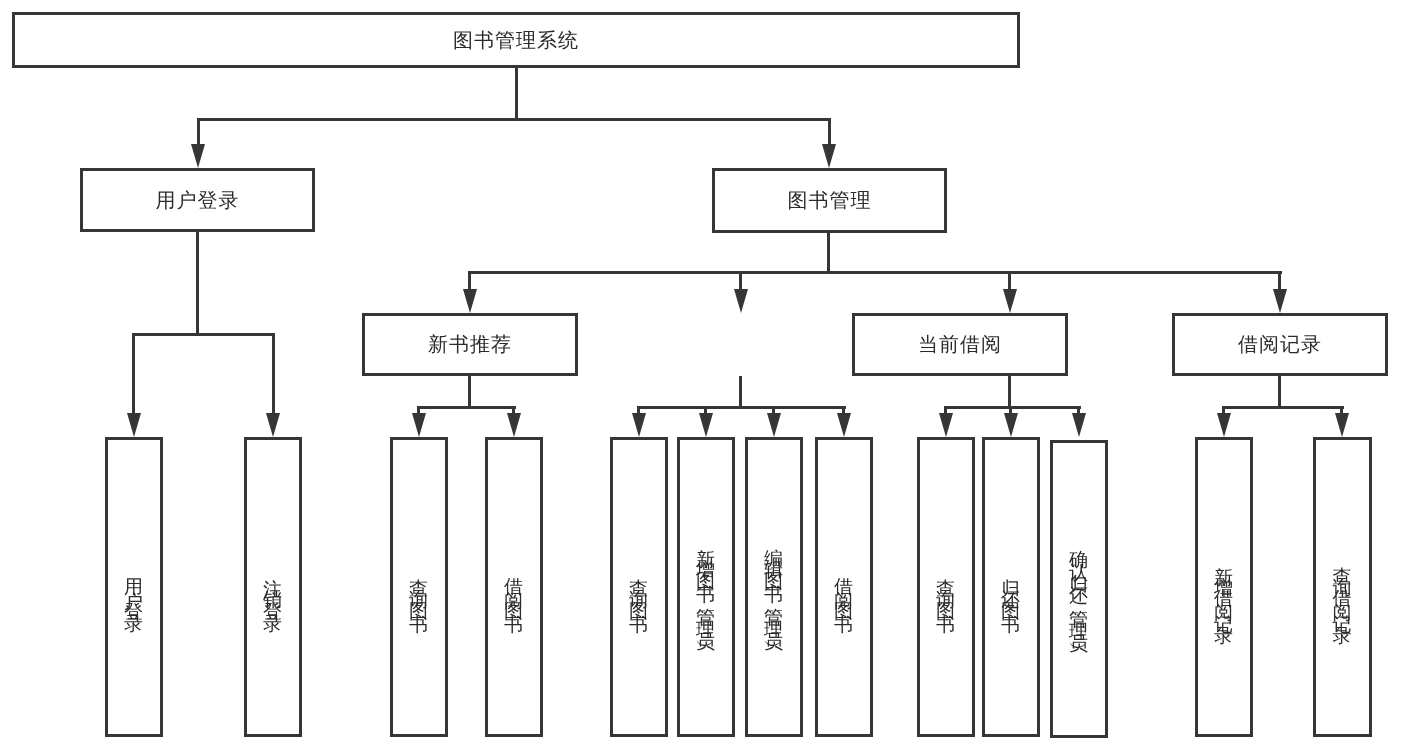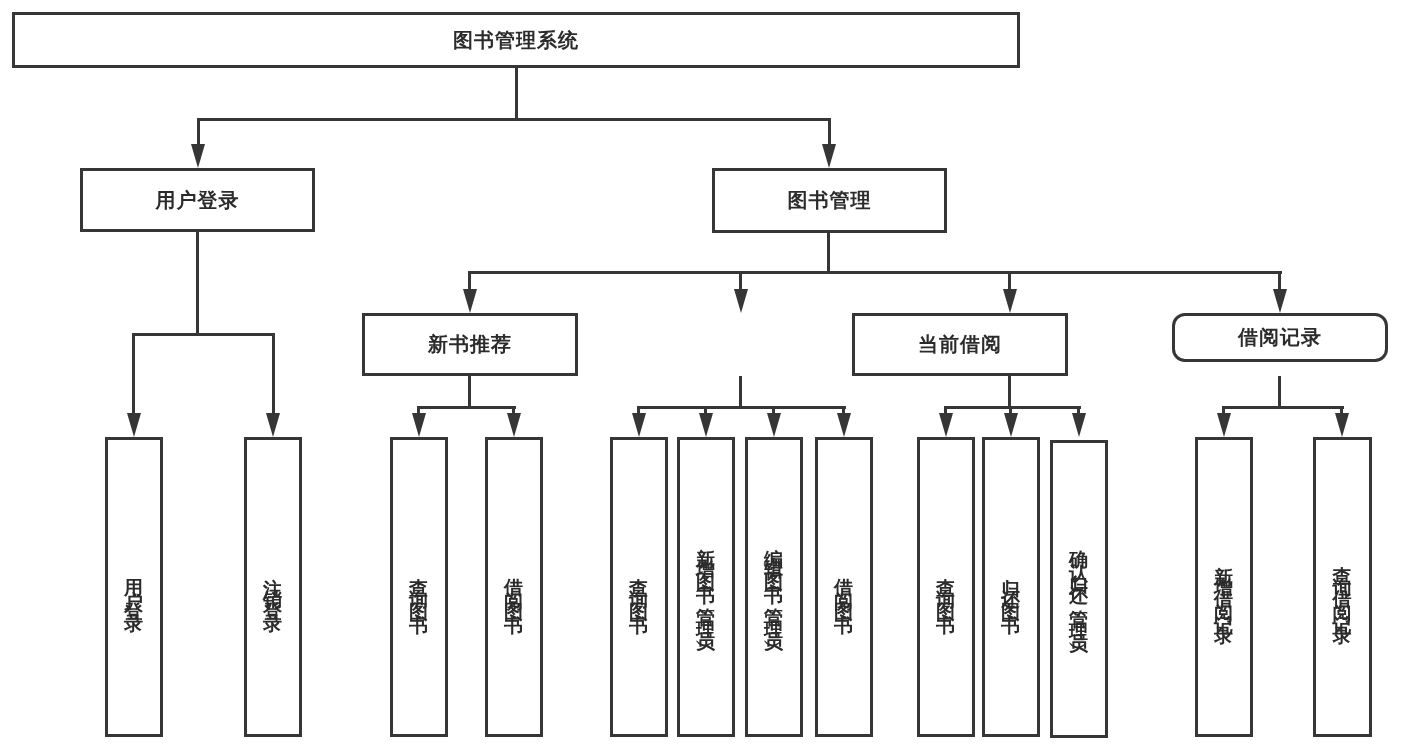--- a/index.html
+++ b/index.html
@@ -12,21 +12,20 @@
   }
   .box{
     position:absolute;
     box-sizing:border-box;
     border:3px solid #363636;
     background:#ffffff;
     display:flex;align-items:center;justify-content:center;
     color:#2b2b2b;
     font-size:20px;
     letter-spacing:1px;
-    font-weight:bold;
   }
   .leaf{font-size:19px;}
   .vtext{
     writing-mode:vertical-rl;
     text-orientation:mixed;
     letter-spacing:12px;
     line-height:1;
     white-space:nowrap;
   }
   .ln{position:absolute;background:#363636;}
@@ -87,21 +86,21 @@
   <div class="ar" style="left:1003px;top:289px;"></div>
   <div class="ln v" style="left:1278px;top:271px;height:21px;"></div>
   <div class="ar" style="left:1273px;top:289px;"></div>
 
   <div class="box" style="left:362px;top:313px;width:216px;height:63px;">
     <span>新书推荐</span>
   </div>
   <div class="box" style="left:852px;top:313px;width:216px;height:63px;">
     <span>当前借阅</span>
   </div>
-  <div class="box" style="left:1172px;top:313px;width:216px;height:49px;border-radius:13px;">
+  <div class="box" style="left:1172px;top:313px;width:216px;height:63px;">
     <span>借阅记录</span>
   </div>
 
   <div class="ln v" style="left:468px;top:376px;height:33px;"></div>
   <div class="ln h" style="left:417px;top:406px;width:99px;"></div>
   <div class="ln v" style="left:417px;top:406px;height:9px;"></div>
   <div class="ar" style="left:412px;top:413px;"></div>
   <div class="ln v" style="left:512px;top:406px;height:9px;"></div>
   <div class="ar" style="left:507px;top:413px;"></div>
 

